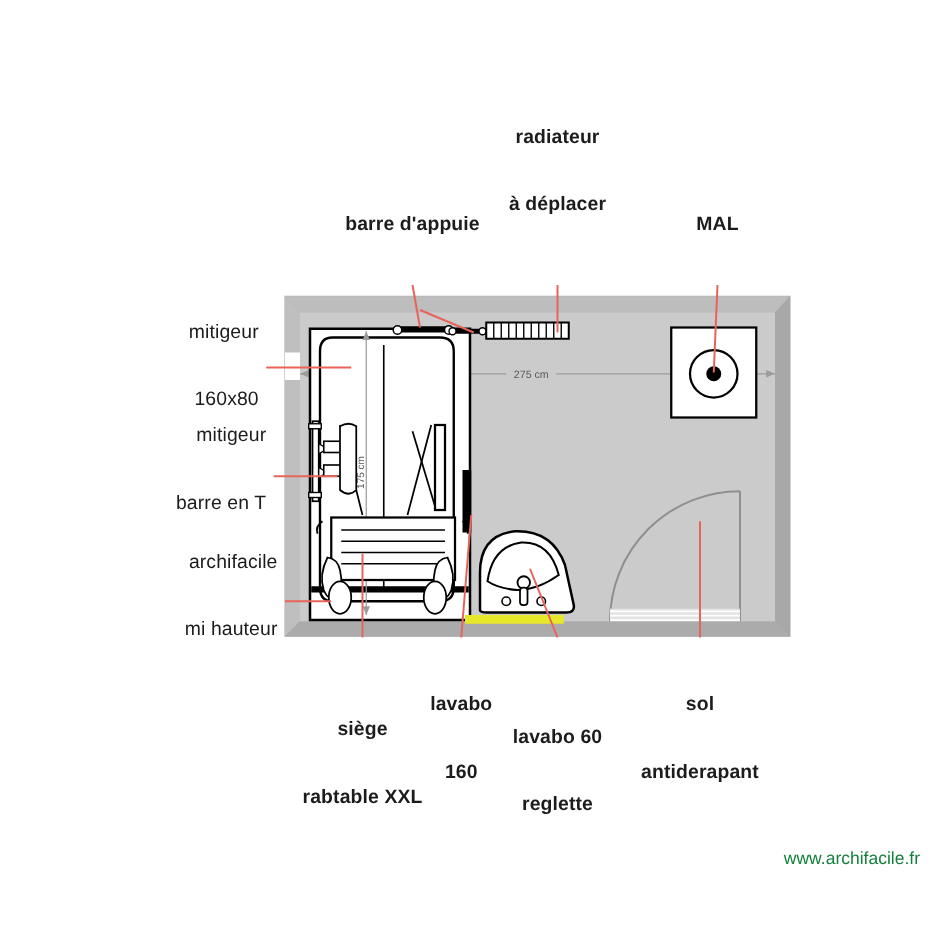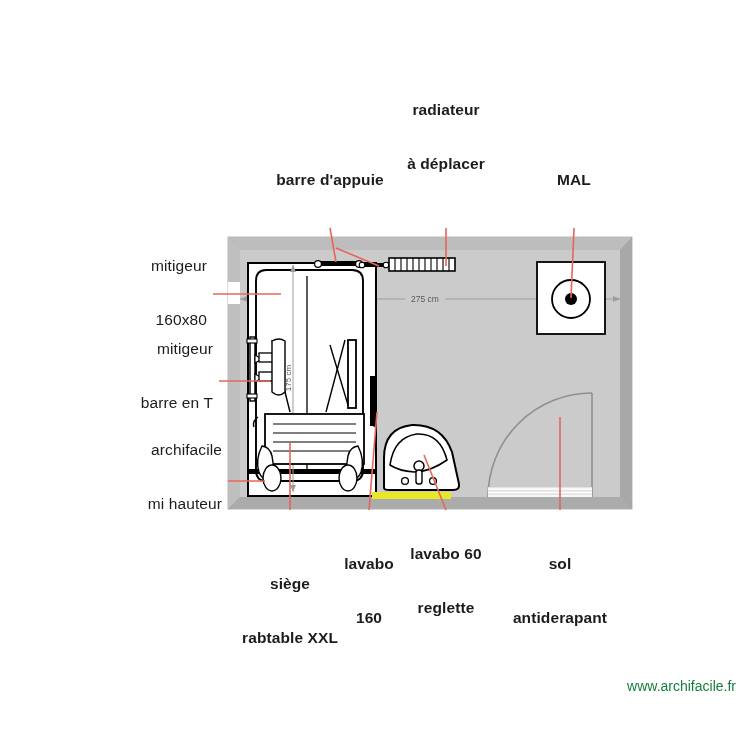--- a/index.html
+++ b/index.html
@@ -228,21 +228,21 @@
 <div class="lbl c" style="left:290px;top:538px;transform:translate(-50%,0);">
   <div>siège</div>
   <div>rabtable XXL</div>
 </div>
 
 <div class="lbl c" style="left:369px;top:518px;transform:translate(-50%,0);">
   <div>lavabo</div>
   <div>160</div>
 </div>
 
-<div class="lbl c" style="left:446px;top:508px;transform:translate(-50%,0);">
+<div class="lbl c" style="left:446px;top:544px;transform:translate(-50%,0);">
   <div>lavabo 60</div>
   <div>reglette</div>
 </div>
 
 <div class="lbl c" style="left:560px;top:518px;transform:translate(-50%,0);">
   <div>sol</div>
   <div>antiderapant</div>
 </div>
 
 <div id="watermark">www.archifacile.fr</div>

